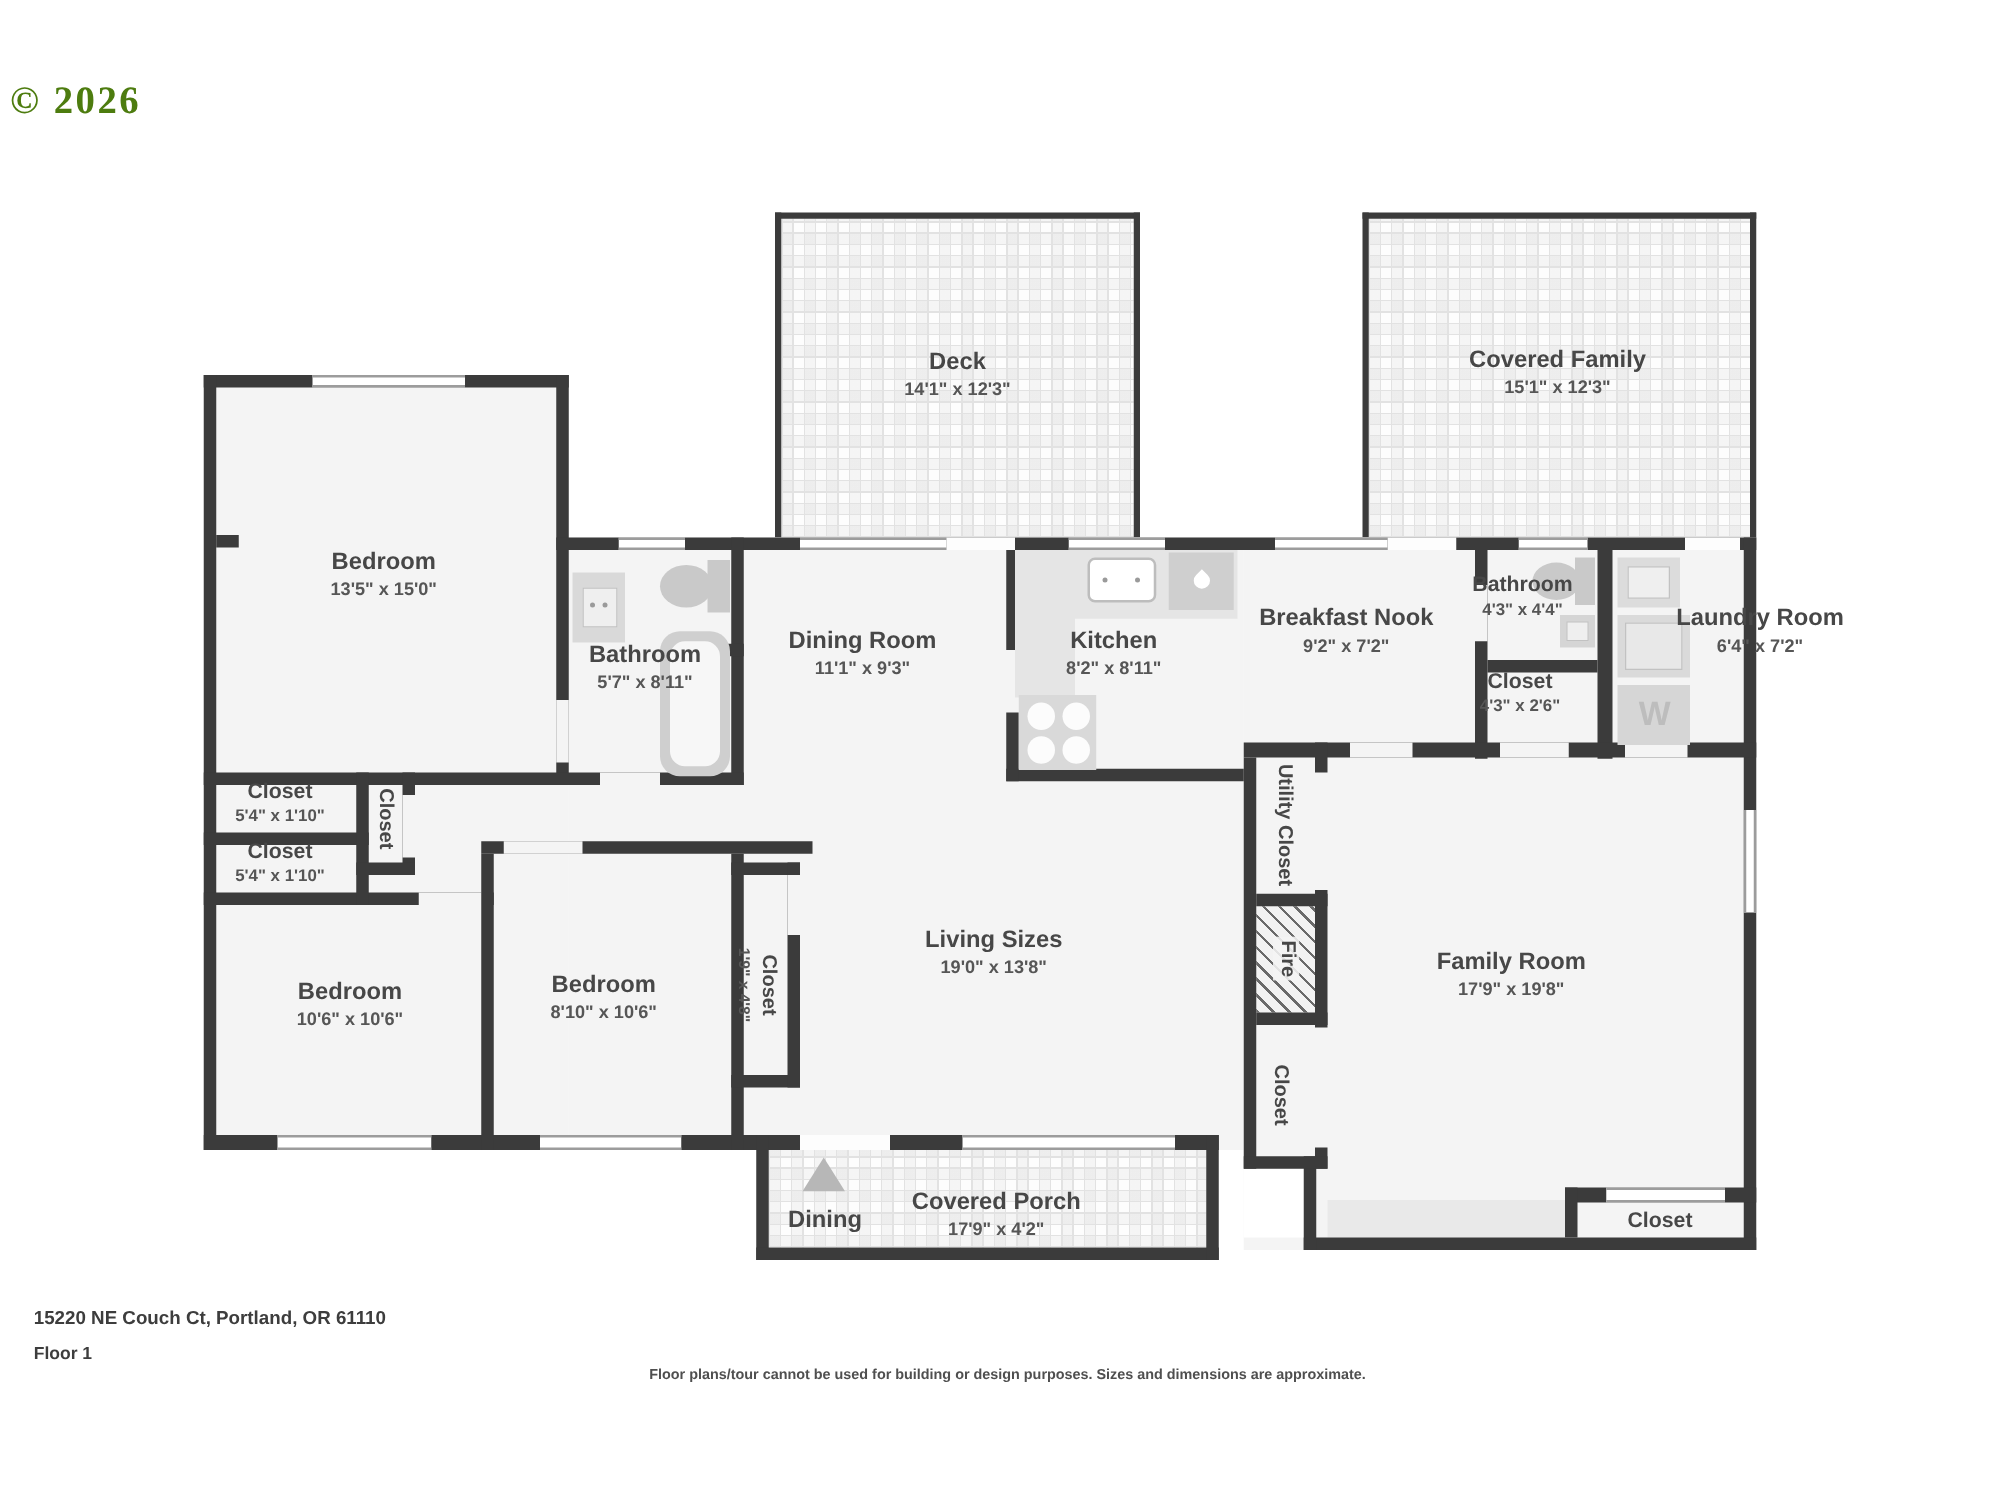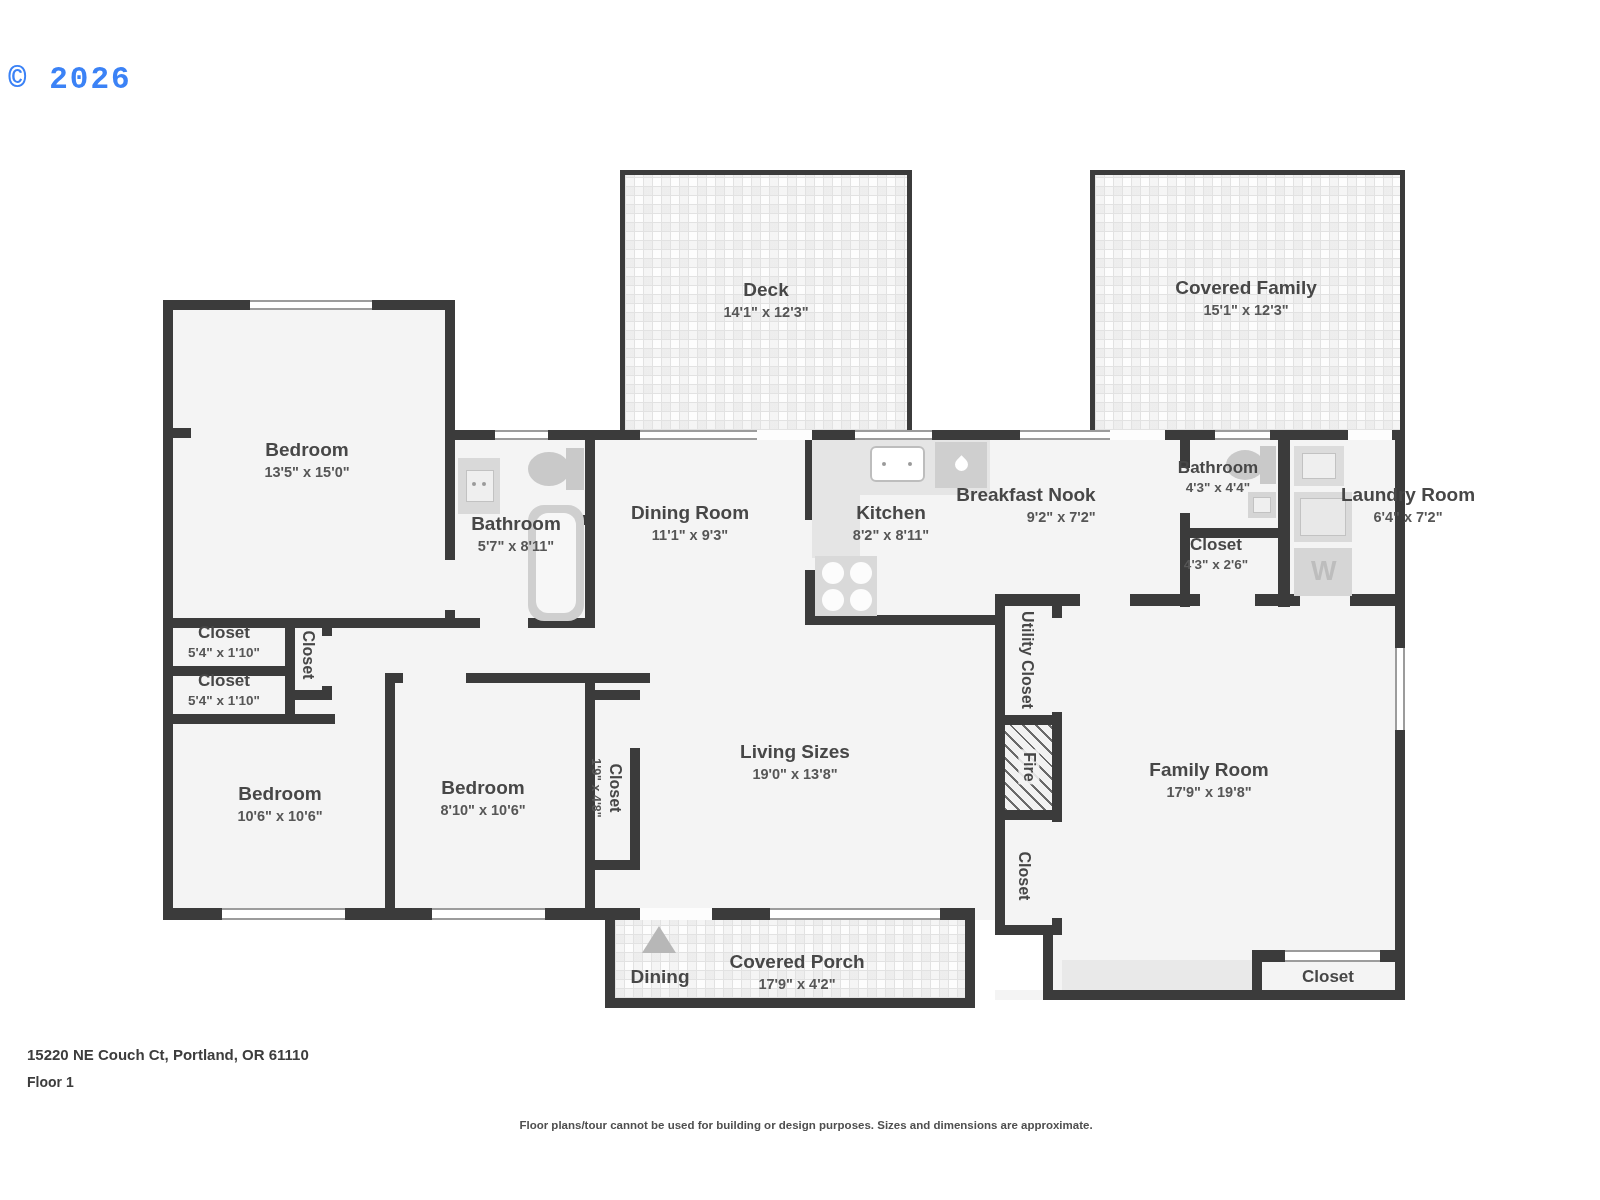--- a/index.html
+++ b/index.html
@@ -42,26 +42,26 @@
   .toilet-bowl{position:absolute;background:#c9c9c9;border-radius:50%;z-index:10;}
   .toilet-tank{position:absolute;background:#c9c9c9;z-index:11;}
   .ksink{position:absolute;background:#fff;border:2px solid #bdbdbd;border-radius:6px;
        box-sizing:border-box;z-index:12;}
   .dot{position:absolute;width:4px;height:4px;border-radius:50%;background:#9a9a9a;z-index:13;}
   .burner{position:absolute;width:22px;height:22px;border-radius:50%;background:#fcfcfc;z-index:12;}
   .drop{position:absolute;width:13px;height:13px;background:#fff;
        border-radius:0 50% 50% 50%;transform:rotate(45deg);z-index:12;}
   .wletter{position:absolute;font-size:27px;font-weight:bold;color:#bdbdbd;z-index:12;}
   .hearth{position:absolute;background:#e9e9e9;}
-  .copyright{position:absolute;left:8px;top:62px;font-family:Liberation Mono, monospace;
-       font-size:31px;font-weight:bold;color:#3b82f6;letter-spacing:2px;}
+  .copyright{position:absolute;left:8px;top:62px;font-family:Liberation Serif, serif;
+       font-size:31px;font-weight:bold;color:#4d7c0f;letter-spacing:2px;}
   .addr{position:absolute;left:27px;top:1046px;font-size:15px;font-weight:bold;color:#3d3d3d;}
   .floor{position:absolute;left:27px;top:1074px;font-size:14px;font-weight:bold;color:#3d3d3d;}
   .disclaimer{position:absolute;left:806px;top:1094px;transform:translateX(-50%);
-       font-size:11.5px;font-weight:bold;color:#4f4f4f;margin-top:25px;}
+       font-size:11.5px;font-weight:bold;color:#4f4f4f;}
 </style>
 </head>
 <body>
 
 <div class="canvas">
 
   <div class="copyright">© 2026</div>
   <div class="addr">15220 NE Couch Ct, Portland, OR 61110</div>
   <div class="floor">Floor 1</div>
   <div class="disclaimer">Floor plans/tour cannot be used for building or design purposes. Sizes and dimensions are approximate.</div>
@@ -202,21 +202,21 @@
     <div class="dm">5'7" x 8'11"</div>
   </div>
   <div class="label" style="left:690px;top:523px;">
     <div class="nm">Dining Room</div>
     <div class="dm">11'1" x 9'3"</div>
   </div>
   <div class="label" style="left:891px;top:523px;">
     <div class="nm">Kitchen</div>
     <div class="dm">8'2" x 8'11"</div>
   </div>
-  <div class="label" style="left:1026px;top:505px;text-align:right;">
+  <div class="label" style="left:1077px;top:505px;">
     <div class="nm">Breakfast Nook</div>
     <div class="dm">9'2" x 7'2"</div>
   </div>
   <div class="label sm" style="left:1218px;top:477px;">
     <div class="nm">Bathroom</div>
     <div class="dm">4'3" x 4'4"</div>
   </div>
   <div class="label" style="left:1408px;top:505px;">
     <div class="nm">Laundry Room</div>
     <div class="dm">6'4" x 7'2"</div>

